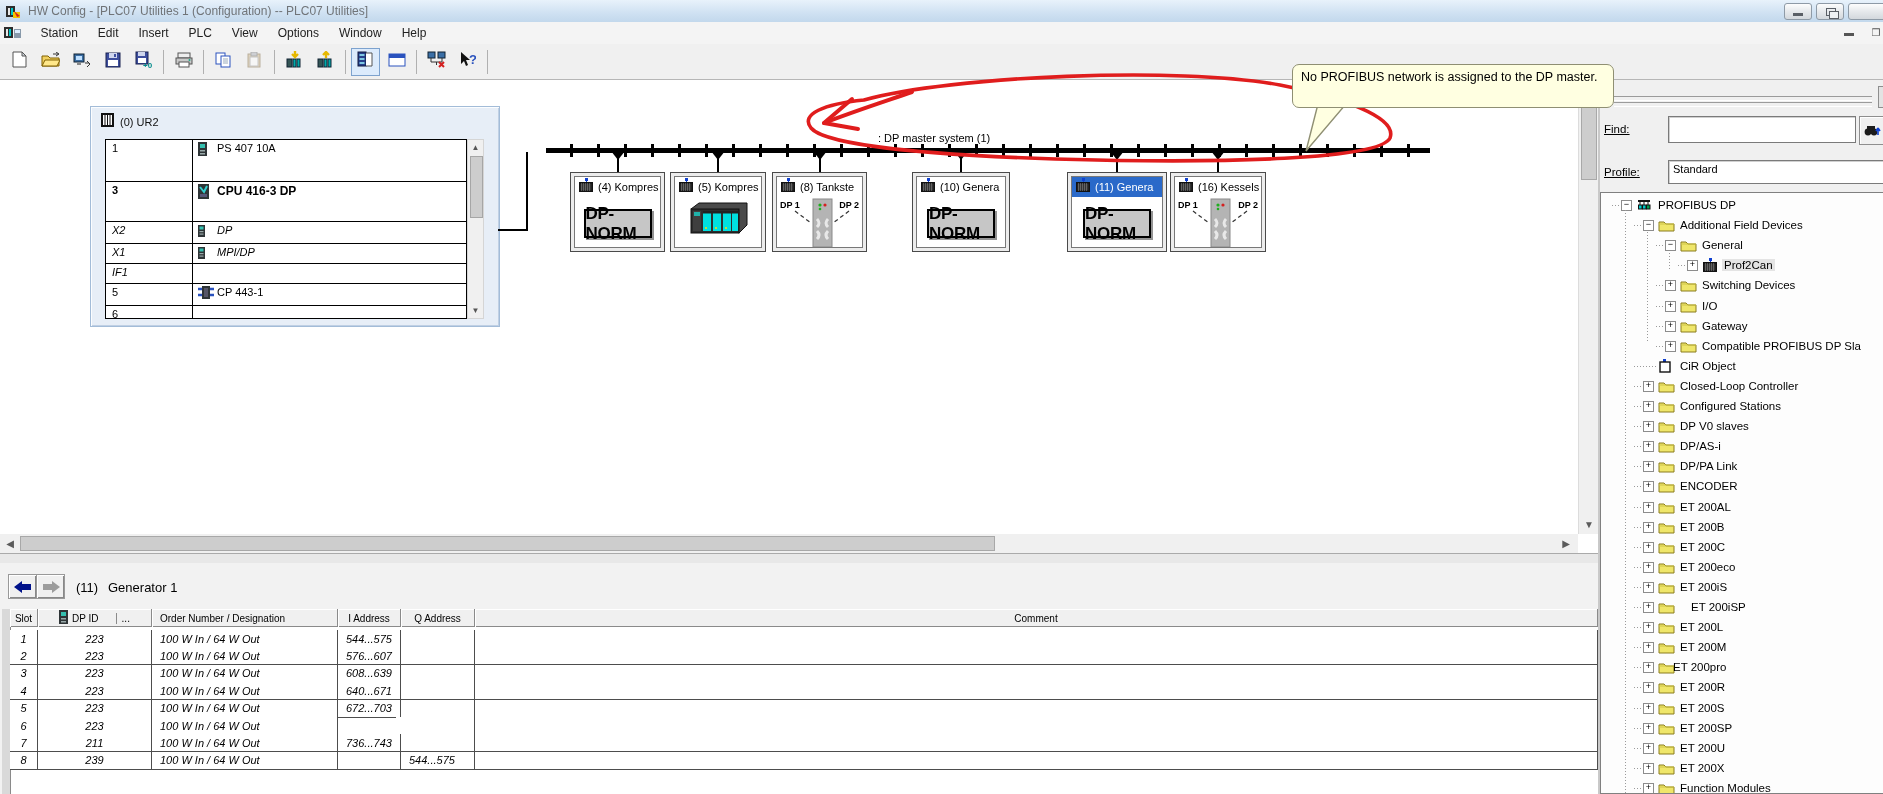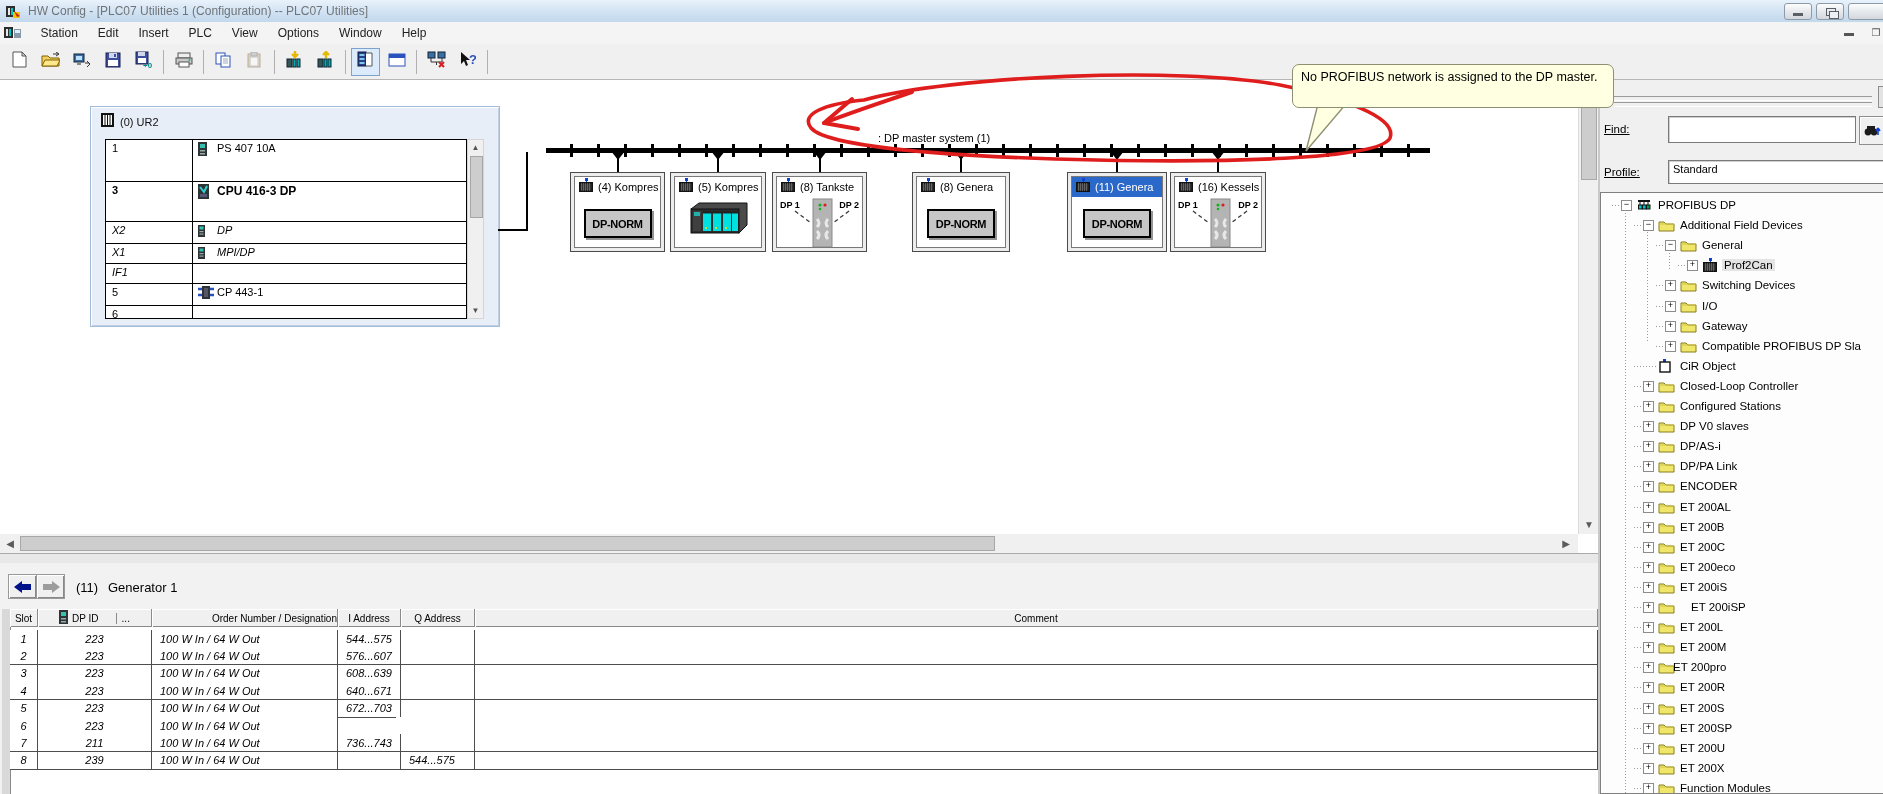--- a/index.html
+++ b/index.html
@@ -47,21 +47,21 @@
   .tapline{position:absolute;width:2px;background:#000;}
   
   .dev{position:absolute;top:92px;height:80px;background:#ececec;border:1px solid #4a4a4a;box-sizing:border-box;padding:3px;}
   .devinner{position:relative;width:100%;height:100%;background:#fff;border:1px solid #787878;box-sizing:border-box;overflow:hidden;}
   .devtitle{position:relative;height:20px;display:flex;align-items:center;gap:4px;padding-left:3px;overflow:hidden;}
   .devtitle .dlabel{font-size:11px;white-space:nowrap;color:#000;}
   .dev.selected .devtitle{background:#2a69c9;}
   .dev.selected .devtitle .dlabel{color:#fff;}
   .dpnorm{position:absolute;left:50%;transform:translateX(-50%);top:32px;width:64px;height:25px;background:#c6c6c6;
     border:2px solid #000;box-shadow:2px 2px 0 rgba(60,60,60,.55);display:flex;align-items:center;justify-content:center;
-    font-weight:bold;font-size:11px;letter-spacing:-.3px;color:#000;}
+    font-weight:bold;font-size:17px;letter-spacing:-.3px;color:#000;}
   .dpport{position:absolute;top:23px;font-size:9px;font-weight:bold;color:#000;}
   
   .vscroll{position:absolute;left:1578px;top:80px;width:20px;height:454px;background:#f0f0f0;border-left:1px solid #dcdcdc;}
   .hscroll{position:absolute;left:0;top:534px;width:1578px;height:19px;background:#f0f0f0;}
   .scrollthumb{position:absolute;background:#cdcdcd;border:1px solid #a8a8a8;box-sizing:border-box;}
   .sarrow{position:absolute;color:#5b5b5b;font-size:10px;line-height:17px;text-align:center;}
   .splitter{position:absolute;left:0;top:553px;width:1598px;height:10px;background:#e8e8e8;border-top:1px solid #aaa;border-bottom:1px solid #8a8a8a;}
   
   #bottom{position:absolute;left:0;top:563px;width:1598px;height:231px;background:#f2f2f2;overflow:hidden;}
   .navbtn{position:absolute;top:11px;width:27px;height:23px;background:#f0f0f0;border:1px solid #999;
@@ -429,21 +429,21 @@
         <div class="dev" style="left: 912px; width: 98px;">
           <div class="devinner">
             <div class="devtitle">
               <span><svg width="16" height="15">
                   <rect x="7" y="0" width="3" height="3" fill="#1040d0"></rect>
                   <rect x="8" y="2" width="1" height="3" fill="#1040d0"></rect>
                   <rect x="1" y="4" width="14" height="10" fill="#111"></rect>
                   <rect x="2.5" y="5.5" width="11" height="7" fill="#333"></rect>
                   <path d="M3 6 h10 M3 8 h10 M3 10 h10 M3 12 h10" stroke="#bbb" stroke-width="0.7" stroke-dasharray="1 1"></path>
                 </svg></span>
-              <span class="dlabel">(8) Genera</span>
+              <span class="dlabel">(10) Genera</span>
             </div>
             <div class="dpnorm">DP-NORM</div>
           </div>
         </div>
         <div class="tap" style="left: 1110px; top: 71px;"></div>
         <div class="tapline" style="left: 1116px; top: 78px; height: 14px;"></div>
         <div class="dev selected" style="left: 1067px; width: 100px;">
           <div class="devinner">
             <div class="devtitle">
               <span><svg width="16" height="15">
@@ -523,21 +523,21 @@
         <div class="hcell" style="left: 36px; width: 114px;">
           <span><svg width="10" height="15">
               <rect x="0" y="0" width="9" height="14" fill="#2e3436"></rect>
               <rect x="2" y="2" width="5" height="4" fill="#35c0b0"></rect>
               <rect x="2" y="8" width="5" height="1.5" fill="#9aa"></rect>
               <rect x="2" y="11" width="5" height="1.5" fill="#9aa"></rect>
             </svg></span>
           <span>DP ID</span>
           <span style="margin-left: 14px; border-left: 1px solid rgb(138, 138, 138); padding-left: 5px;">...</span>
         </div>
-        <div class="hcell" style="left: 150px; width: 186px; justify-content: flex-end; padding-left: 8px;">
+        <div class="hcell" style="left: 150px; width: 186px; justify-content: flex-start; padding-left: 8px;">
           <span>Order Number / Designation</span>
         </div>
         <div class="hcell" style="left: 336px; width: 63px;">
           <span>I Address</span>
         </div>
         <div class="hcell" style="left: 399px; width: 74px;">
           <span>Q Address</span>
         </div>
         <div class="hcell" style="left: 473px; width: 1123px;">
           <span>Comment</span>

